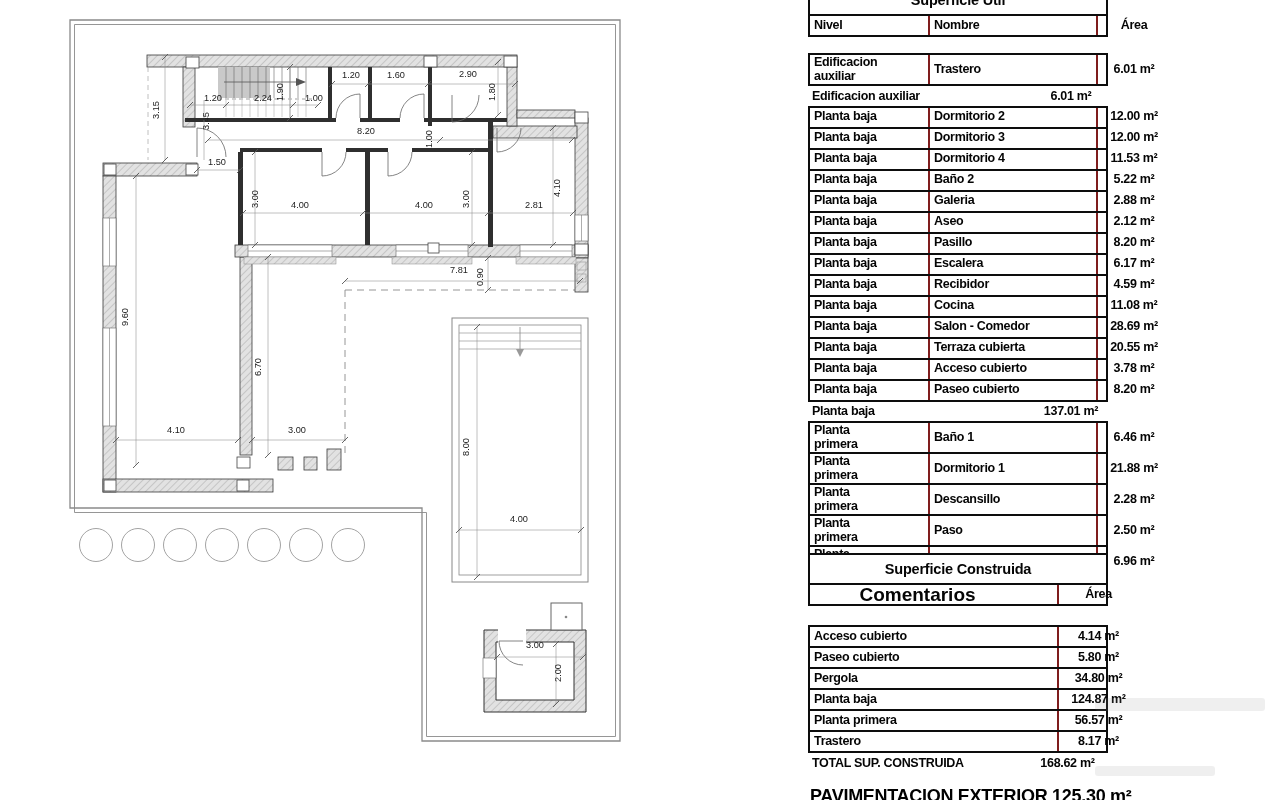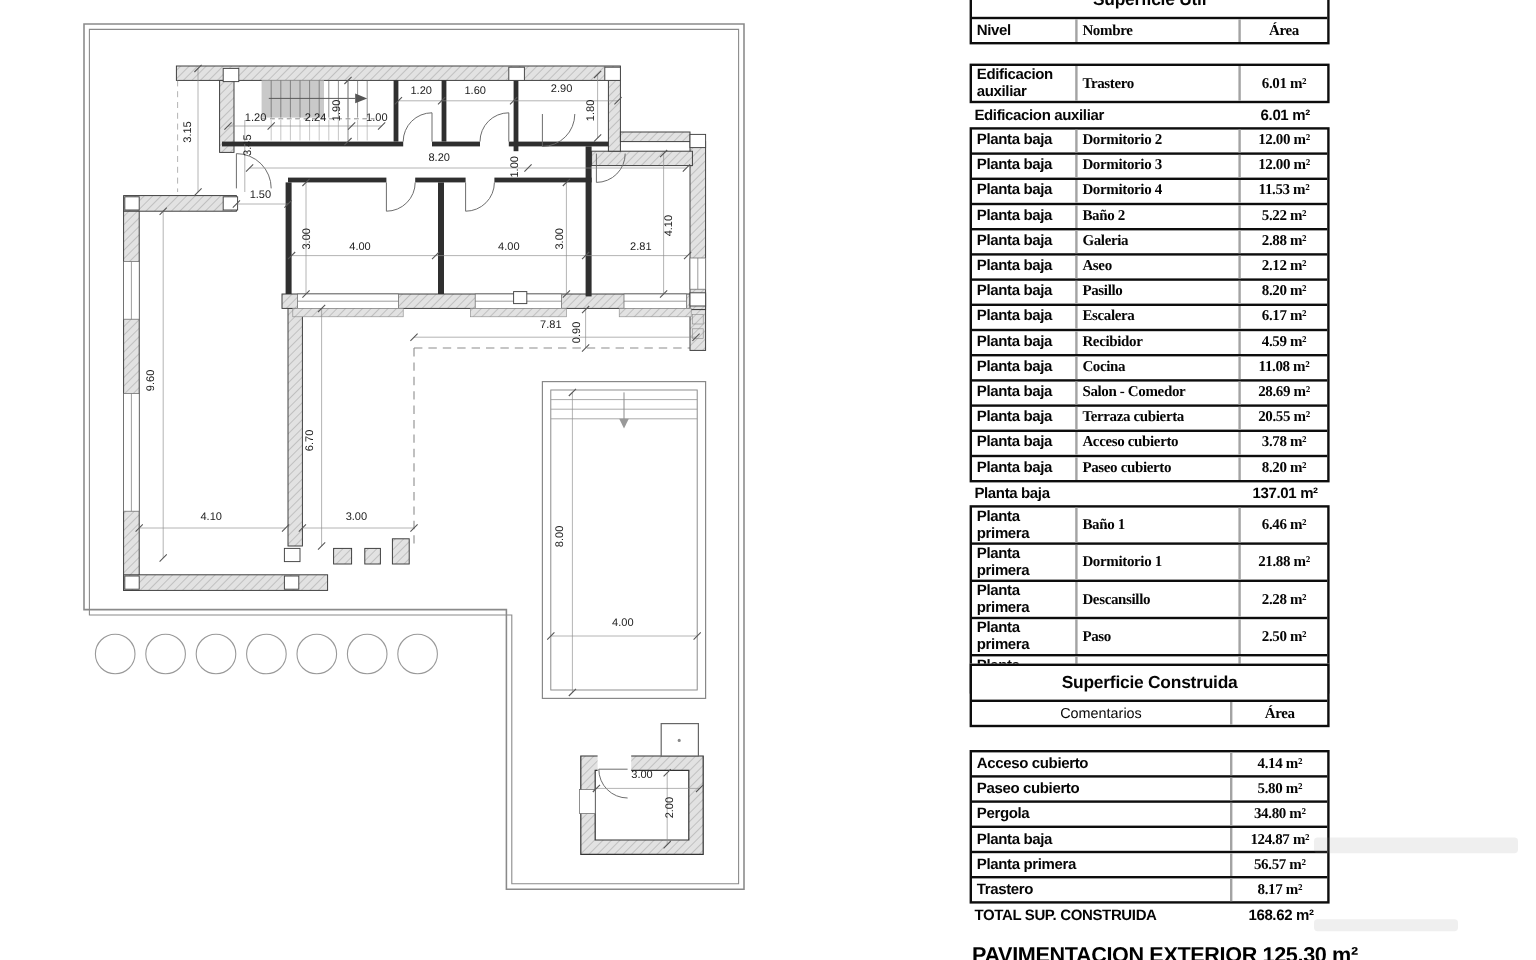--- a/index.html
+++ b/index.html
@@ -8,30 +8,30 @@
   
   #plan{position:absolute;left:0;top:0;}
   .dim{font:9.2px "Liberation Sans",sans-serif;fill:#222;text-anchor:middle;}
   
   .tbl{position:absolute;width:300px;color:#050505;}
   #t1{left:808px;top:-16px;}
   #t2{left:808px;top:553px;}
   .t-box{border:2px solid #0d0d0d;background:#fff;box-sizing:border-box;}
   .t-title{min-height:28px;display:flex;align-items:center;justify-content:center;
            font-weight:700;font-size:14.5px;letter-spacing:-.2px;}
-  .r{display:grid;box-sizing:border-box;}
+  .r{display:grid;box-sizing:border-box;gap:32px;}
   .r3{grid-template-columns:86px 136px 74px;}
   .r2{grid-template-columns:215px 81px;}
   .group .r + .r{border-top:2px solid #0d0d0d;}
   .hdr{border-top:2px solid #0d0d0d;}
   .c{padding:1px 4px;display:flex;align-items:center;font-size:12.5px;font-weight:700;
      letter-spacing:-.3px;line-height:13.5px;min-height:19px;box-sizing:border-box;}
-  .c + .c{border-left:2px solid #a3a3a3;font-family:Liberation Serif, serif;}
+  .c + .c{border-left:2px solid #7f1d1d;}
   .ar{justify-content:center;text-align:center;}
-  .plain{font-weight:400;letter-spacing:0;font-size:12px;justify-content:center;}
+  .plain{font-weight:700;letter-spacing:0;font-size:19px;justify-content:center;}
   .gap1{height:16px;} .gap2{height:19px;}
   .sub{display:grid;align-items:center;min-height:19.5px;font-size:12.5px;font-weight:700;
        letter-spacing:-.3px;}
   .sub3{grid-template-columns:226px 74px;}
   .sub2{grid-template-columns:219px 81px;}
   .sl{padding-left:4px;} .sv{text-align:center;}
   #pav{position:absolute;left:810px;top:786px;font-weight:700;font-size:18px;letter-spacing:-.3px;}
   .wm{position:absolute;background:rgba(140,140,140,.14);border-radius:3px;}
 </style>
 </head>

